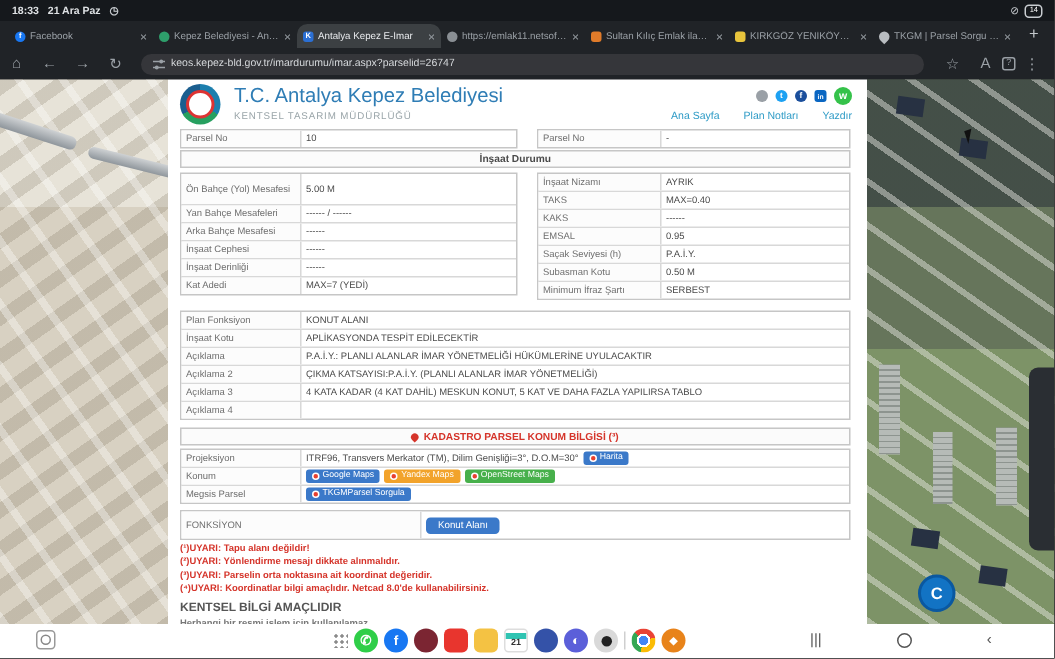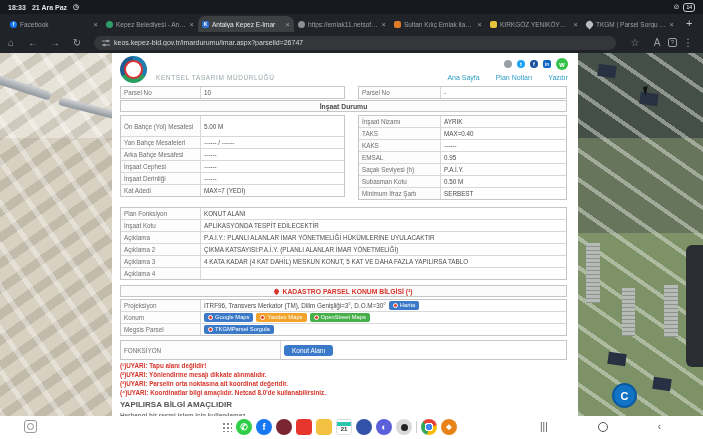--- a/index.html
+++ b/index.html
@@ -230,20 +230,21 @@
     <div class="roof" style="top:325px;left:75px;"></div>
   </div>
   <div class="edge-panel"></div>
   <div class="cursor"></div>
   <div class="fab">C</div>
 
   <div class="page">
     <div class="logo">
         <div class="logo-inner"></div>
       </div>
+    <div class="site-title">T.C. Antalya Kepez Belediyesi</div>
     <div class="site-sub">KENTSEL TASARIM MÜDÜRLÜĞÜ</div>
     <div class="socials">
       <span class="soc soc-p"></span>
       <span class="soc soc-t">t</span>
       <span class="soc soc-f">f</span>
       <span class="soc soc-in">in</span>
       <span class="soc soc-w">w</span>
     </div>
     <div class="sitenav">
       <span>Ana Sayfa</span>
@@ -403,21 +404,21 @@
           </span>
         </div>
       </div>
     </div>
 
     <div class="warn" style="top:309px;">(¹)UYARI: Tapu alanı değildir!</div>
     <div class="warn" style="top:318px;">(²)UYARI: Yönlendirme mesajı dikkate alınmalıdır.</div>
     <div class="warn" style="top:327px;">(³)UYARI: Parselin orta noktasına ait koordinat değeridir.</div>
     <div class="warn" style="top:336px;">(⁴)UYARI: Koordinatlar bilgi amaçlıdır. Netcad 8.0'de kullanabilirsiniz.</div>
 
-    <div class="foot1" style="top:347px;">YAPILIRSA BİLGİ AMAÇLIDIR</div>
+    <div class="foot1" style="top:347px;">KENTSEL BİLGİ AMAÇLIDIR</div>
     <div class="foot2" style="top:359px;">Herhangi bir resmi işlem için kullanılamaz.</div>
   </div>
 
   <div class="dock">
     <div class="dock-icons">
       <span class="dicon d-grid"></span>
       <span class="dicon d-wa">✆</span>
       <span class="dicon d-fb">f</span>
       <span class="dicon d-maroon"></span>
       <span class="dicon d-red"></span>

